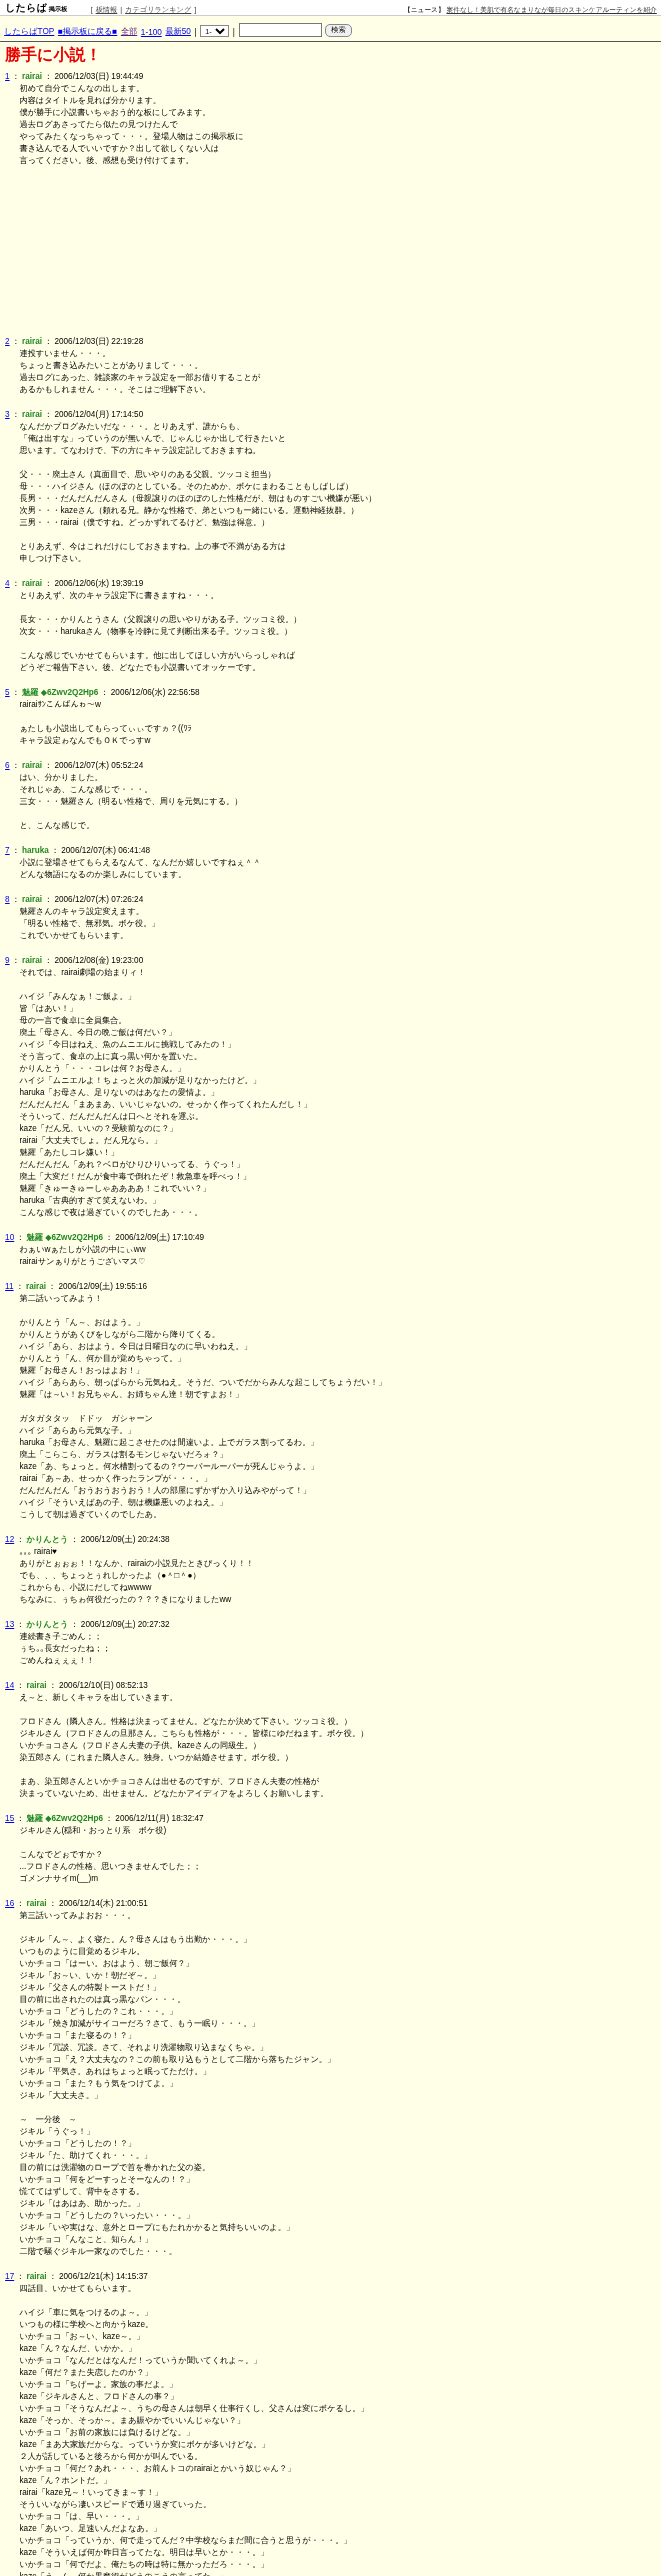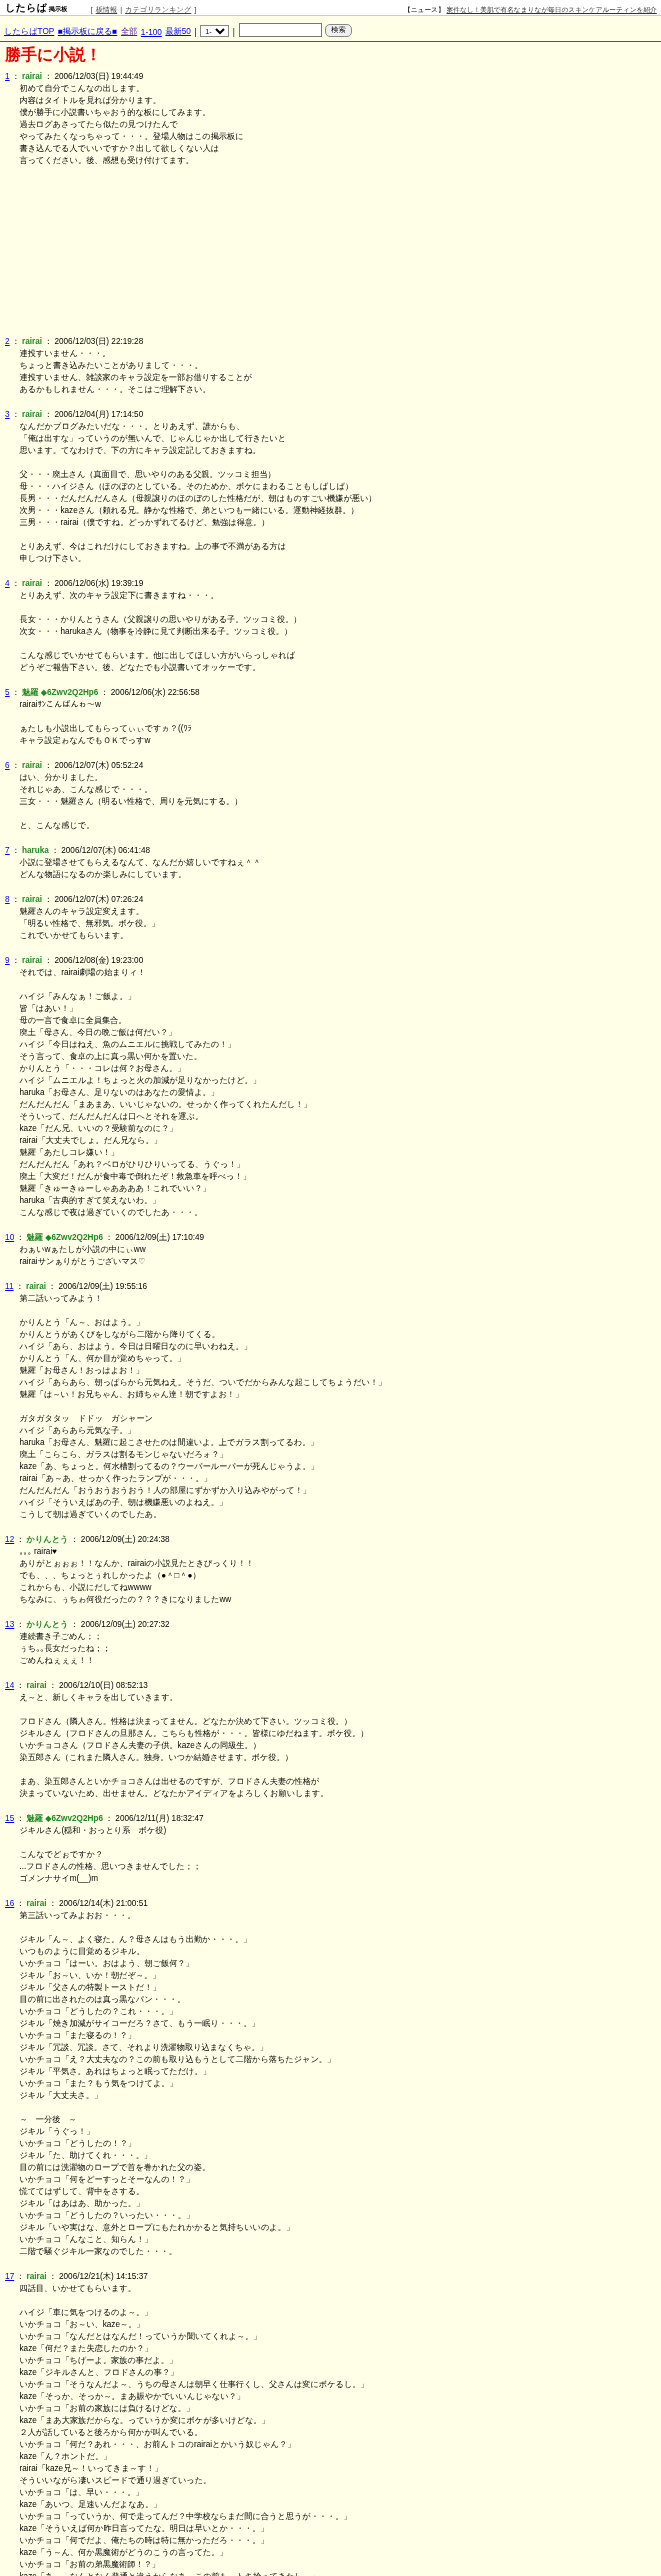--- a/index.html
+++ b/index.html
@@ -159,21 +159,21 @@
         </div>
   </div>
 
   <div class="post">
     <div class="post-header">
       <a class="post-num">2</a><span class="colon">：</span><span class="post-name name-green">rairai</span><span class="colon">：</span><span class="post-date">2006/12/03(日) 22:19:28</span>
     </div>
     <div class="post-body">
           <div class="line">連投すいません・・・。</div>
           <div class="line">ちょっと書き込みたいことがありまして・・・。</div>
-          <div class="line">連投すいません、雑談家のキャラ設定を一部お借りすることが</div>
+          <div class="line">過去ログにあった、雑談家のキャラ設定を一部お借りすることが</div>
           <div class="line">あるかもしれません・・・。そこはご理解下さい。</div>
         </div>
   </div>
 
   <div class="post">
     <div class="post-header">
       <a class="post-num">3</a><span class="colon">：</span><span class="post-name name-green">rairai</span><span class="colon">：</span><span class="post-date">2006/12/04(月) 17:14:50</span>
     </div>
     <div class="post-body">
           <div class="line">なんだかブログみたいだな・・・。とりあえず、誰からも、</div>
@@ -410,21 +410,23 @@
   </div>
 
   <div class="post">
     <div class="post-header">
       <a class="post-num">17</a><span class="colon">：</span><span class="post-name name-green">rairai</span><span class="colon">：</span><span class="post-date">2006/12/21(木) 14:15:37</span>
     </div>
     <div class="post-body">
           <div class="line">四話目、いかせてもらいます。</div>
           <div class="line">&nbsp;</div>
           <div class="line">ハイジ「車に気をつけるのよ～。」</div>
+          <div class="line">いつもの様に学校へと向かうkaze。</div>
           <div class="line">いかチョコ「お～い、kaze～。」</div>
+          <div class="line">kaze「ん？なんだ、いかか。」</div>
           <div class="line">いかチョコ「なんだとはなんだ！っていうか聞いてくれよ～。」</div>
           <div class="line">kaze「何だ？また失恋したのか？」</div>
           <div class="line">いかチョコ「ちげーよ。家族の事だよ。」</div>
           <div class="line">kaze「ジキルさんと、フロドさんの事？」</div>
           <div class="line">いかチョコ「そうなんだよ～、うちの母さんは朝早く仕事行くし、父さんは変にボケるし。」</div>
           <div class="line">kaze「そっか、そっか～。まあ賑やかでいいんじゃない？」</div>
           <div class="line">いかチョコ「お前の家族には負けるけどな。」</div>
           <div class="line">kaze「まあ大家族だからな。っていうか変にボケが多いけどな。」</div>
           <div class="line">２人が話していると後ろから何かが叫んでいる。</div>
           <div class="line">いかチョコ「何だ？あれ・・・、お前んトコのrairaiとかいう奴じゃん？」</div>

